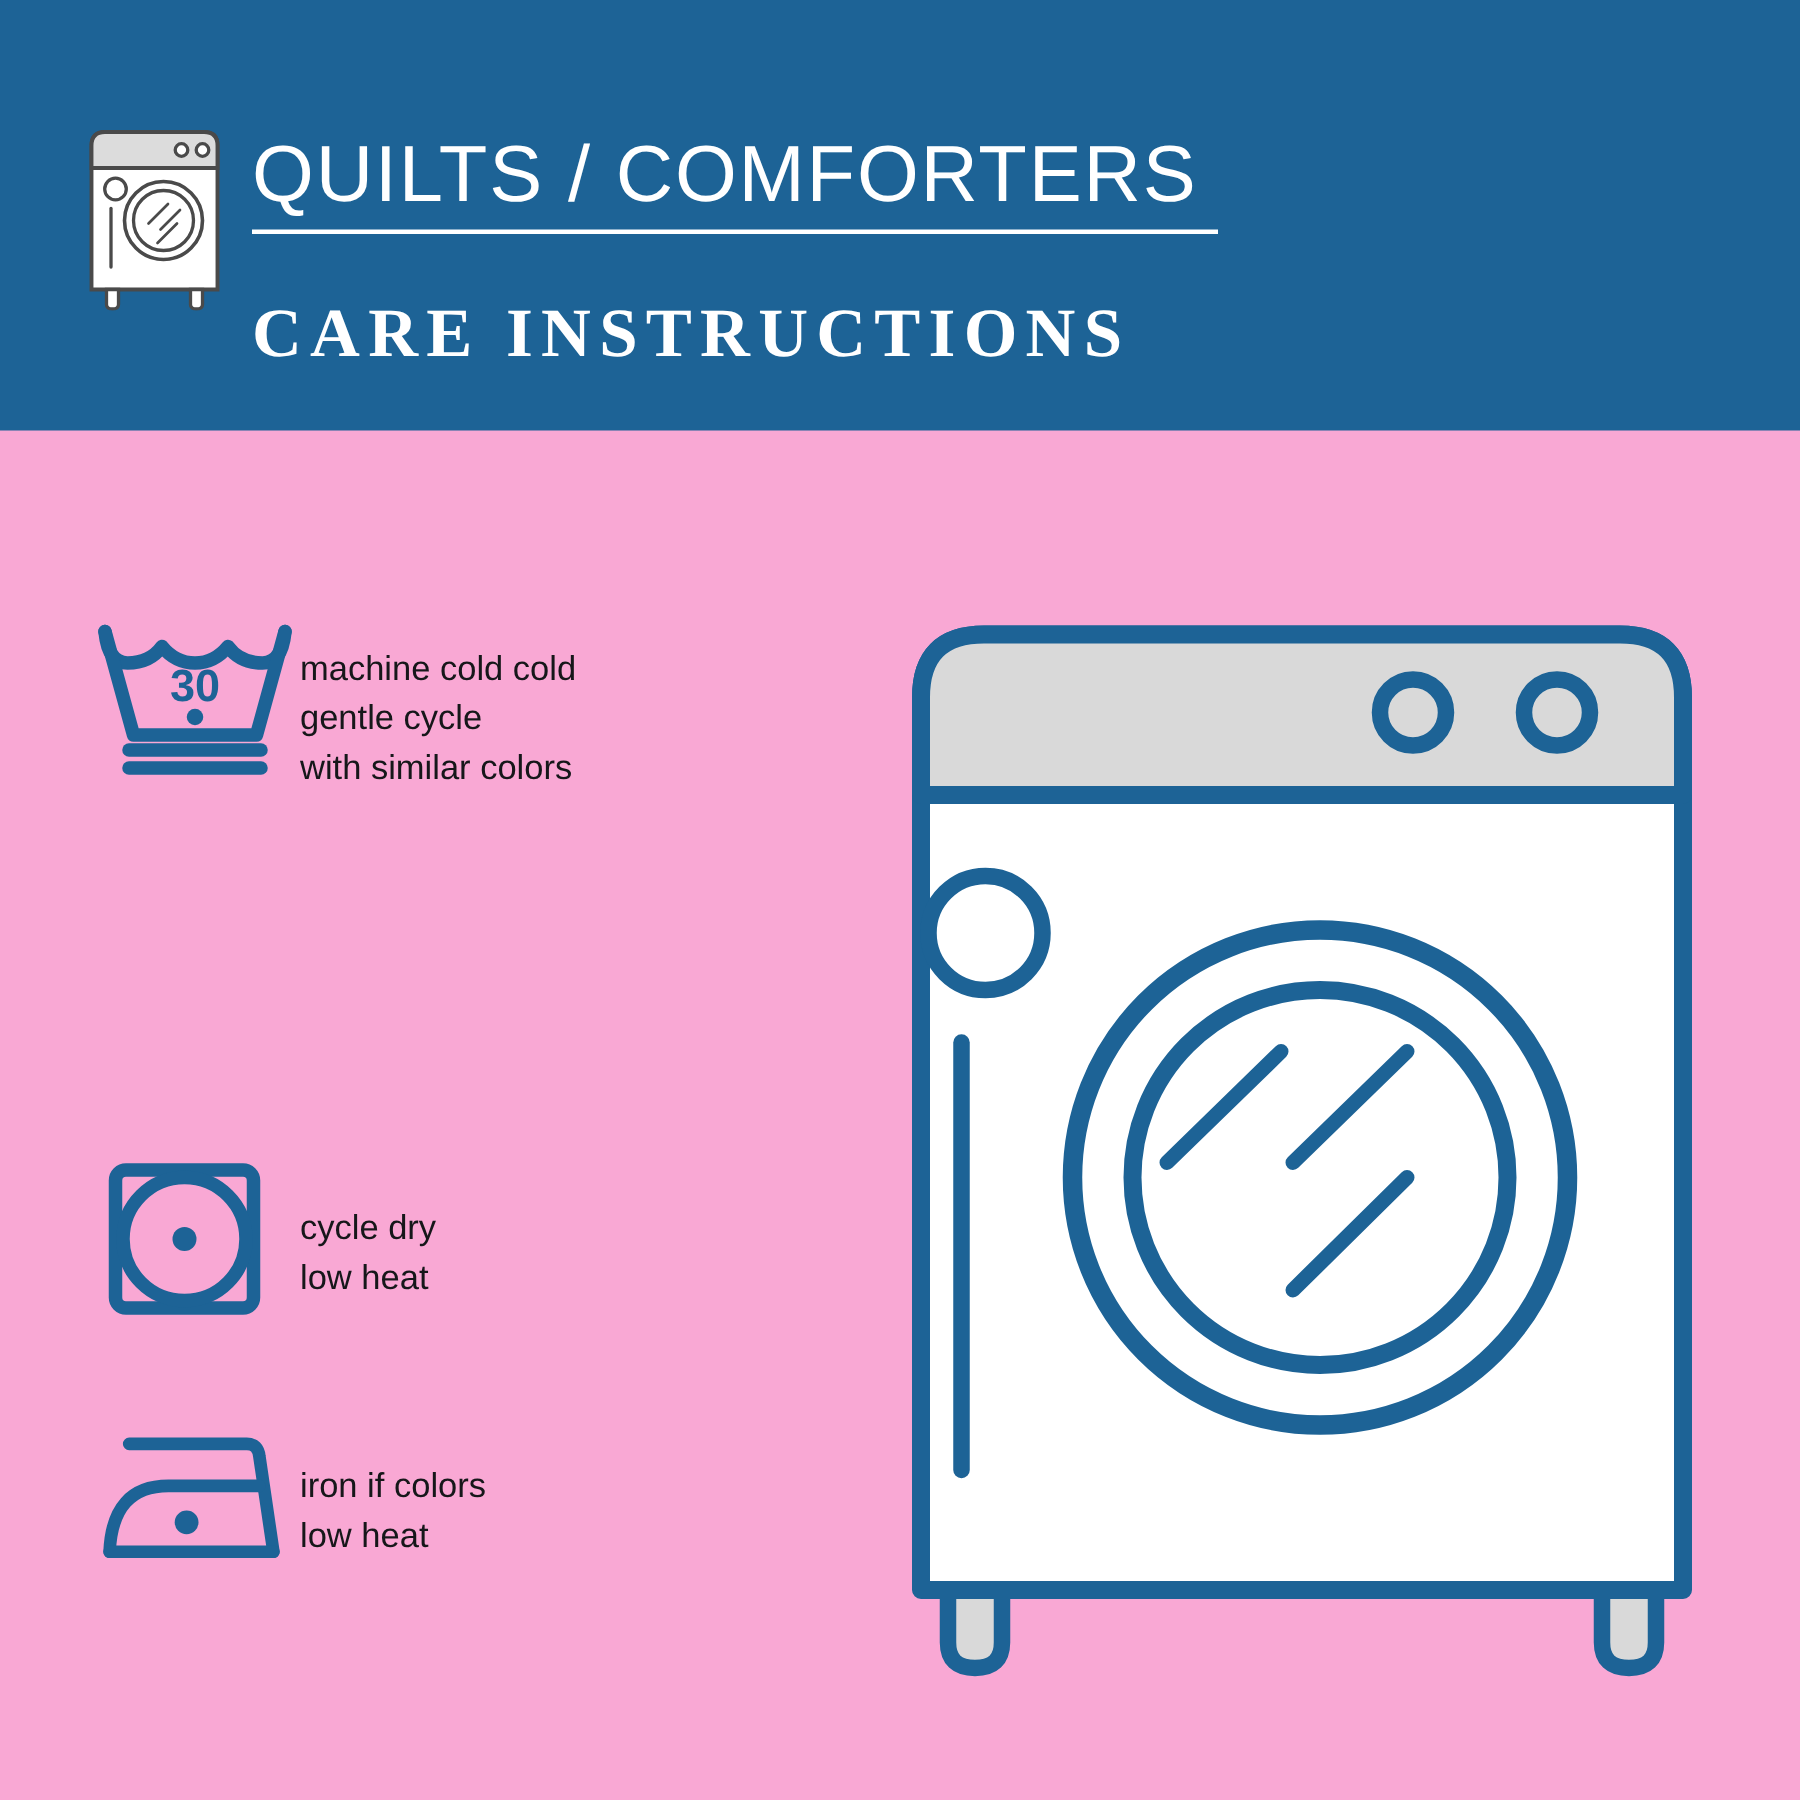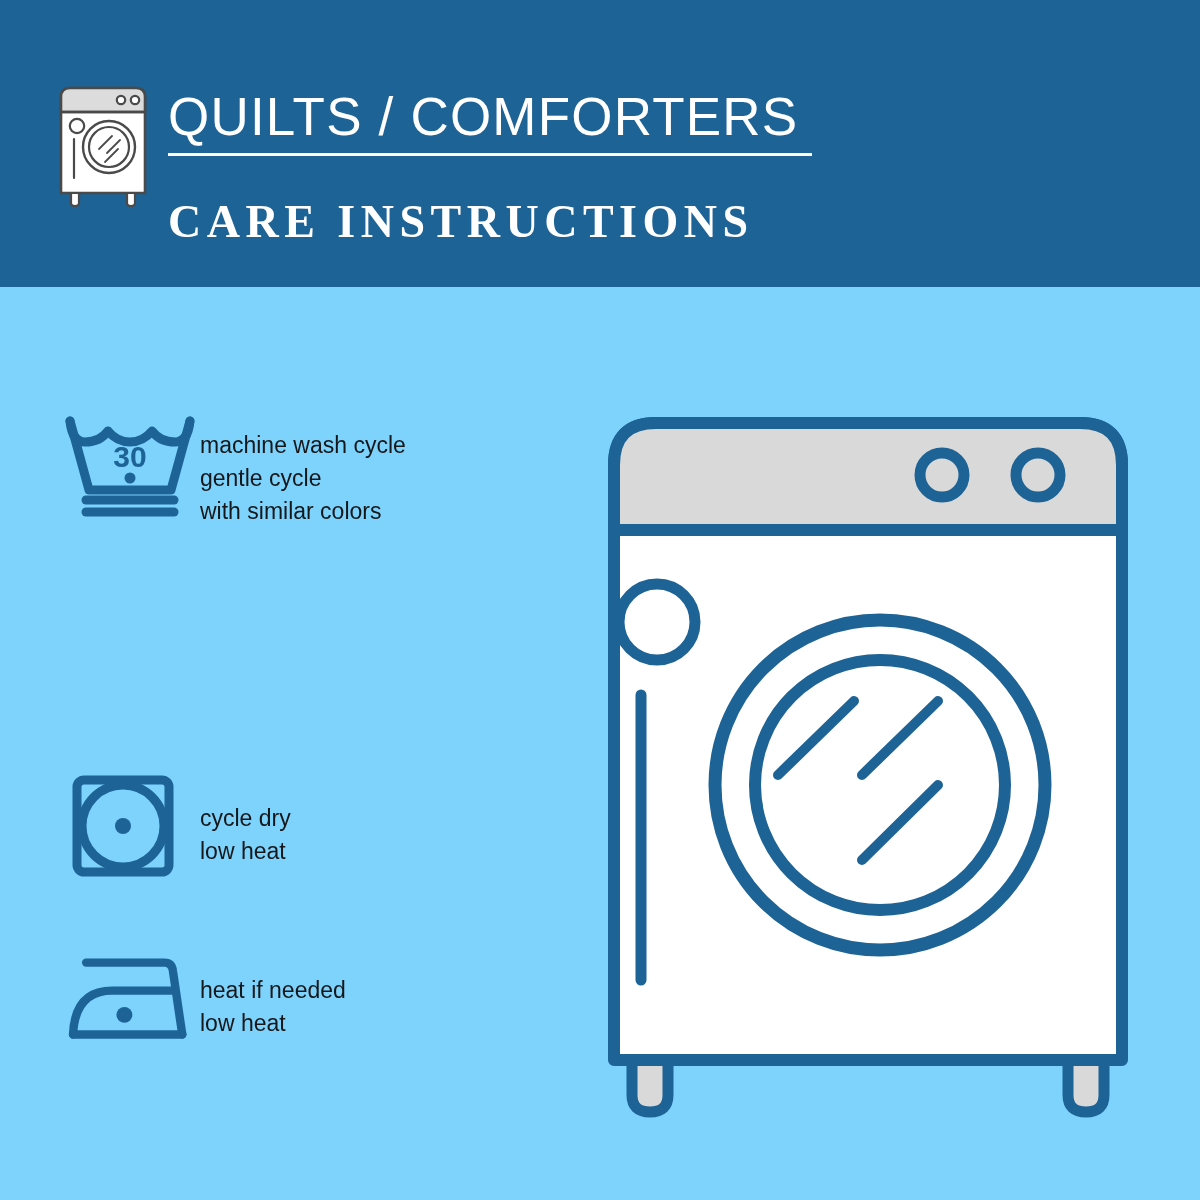--- a/index.html
+++ b/index.html
@@ -10,21 +10,21 @@
     width: 1200px;
     height: 1200px;
     background: #ffffff;
     font-family: "Liberation Sans", sans-serif;
     overflow: hidden;
   }
   .page {
     position: relative;
     width: 1200px;
     height: 1200px;
-    background: #7dd3fc;
+    background: #f9a8d4;
   }
 
   
   .header {
     position: absolute;
     left: 0;
     top: 0;
     width: 1200px;
     height: 287px;
     background: #1d6396;
@@ -170,21 +170,21 @@
             <path d="M10 9 Q12 30 25 30 Q40 30 48 19 Q57 30 70 30 Q83 30 92 19 Q100 30 115 30 Q128 30 130 9"></path>
             <path d="M10 9 L29 78 L111 78 L130 9"></path>
             <line x1="26" y1="88" x2="114" y2="88"></line>
             <line x1="26" y1="100" x2="114" y2="100"></line>
           </g>
           <text x="70" y="55" text-anchor="middle" font-family="Liberation Sans, sans-serif" font-size="30" font-weight="bold" fill="#1d6396">30</text>
           <circle cx="70" cy="66" r="5.5" fill="#1d6396"></circle>
         </svg>
       </div>
       <div class="care-text">
-        <div>machine wash cycle</div>
+        <div>machine cold cold</div>
         <div>gentle cycle</div>
         <div>with similar colors</div>
       </div>
     </div>
 
 
     <div class="care-row care-row-2">
       <div class="care-icon">
         <svg width="140" height="104" viewBox="0 0 140 104" xmlns="http://www.w3.org/2000/svg">
           <g fill="none" stroke="#1d6396" stroke-width="9" stroke-linejoin="round">
@@ -205,21 +205,21 @@
         <svg width="150" height="94" viewBox="0 0 150 94" xmlns="http://www.w3.org/2000/svg">
           <g fill="none" stroke="#1d6396" stroke-width="9" stroke-linecap="round" stroke-linejoin="round">
             <path d="M28 8 L112 8 Q120 8 121 17 L131 85"></path>
             <path d="M14 85 Q16 38 56 38 L121 38"></path>
             <line x1="14" y1="85" x2="131" y2="85"></line>
           </g>
           <circle cx="69" cy="64" r="8.5" fill="#1d6396"></circle>
         </svg>
       </div>
       <div class="care-text">
-        <div>heat if needed</div>
+        <div>iron if colors</div>
         <div>low heat</div>
       </div>
     </div>
 
   </div>
 
   <div class="machine-illustration">
     <svg width="570" height="730" viewBox="0 0 570 730" xmlns="http://www.w3.org/2000/svg">
 
       <g>

